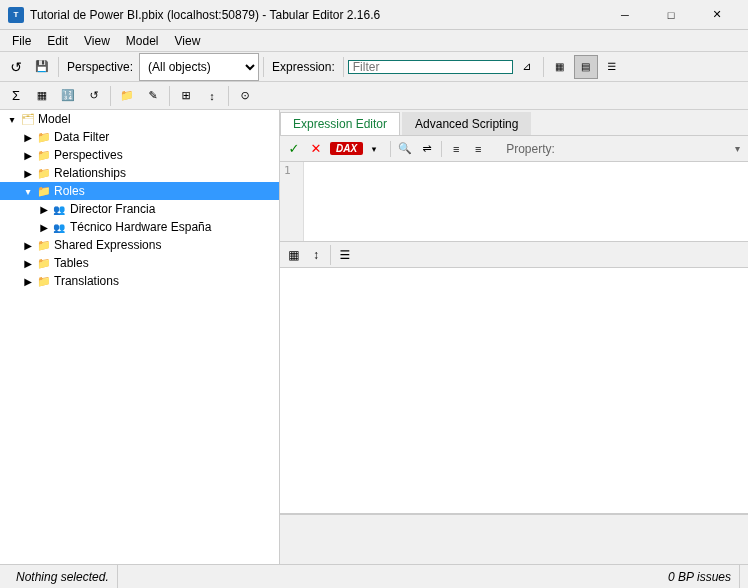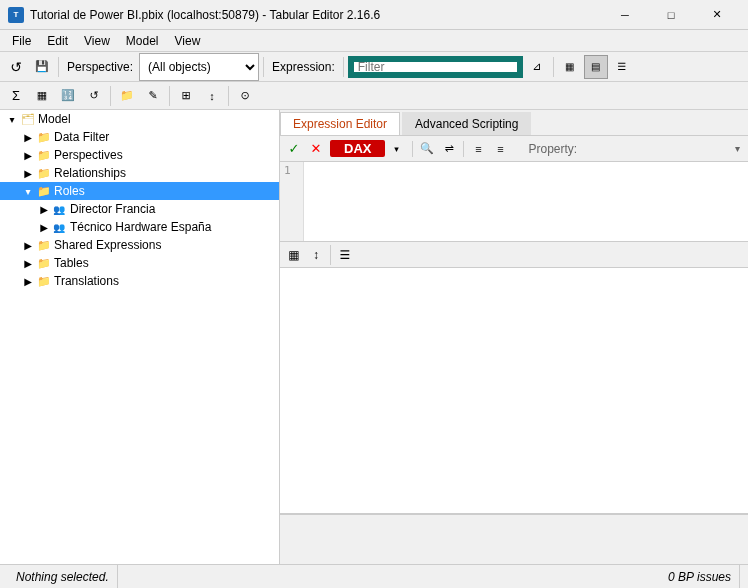--- a/index.html
+++ b/index.html
@@ -16,21 +16,21 @@
     
     .menu-bar { background: #f0f0f0; height: 22px; display: flex; align-items: center; padding: 0 4px; border-bottom: 1px solid #d0d0d0; }
     .menu-item { padding: 2px 8px; cursor: pointer; font-size: 12px; }
 
     
     .toolbar { background: #f0f0f0; height: 30px; display: flex; align-items: center; padding: 0 4px; border-bottom: 1px solid #d0d0d0; gap: 2px; }
     .tb-btn { width: 24px; height: 24px; border: 1px solid transparent; background: transparent; cursor: pointer; display: flex; align-items: center; justify-content: center; font-size: 12px; }
     .tb-sep { width: 1px; height: 20px; background: #ccc; margin: 0 2px; }
     .tb-label { font-size: 12px; padding: 0 4px; }
     .tb-combo { height: 28px; font-size: 12px; border: 1px solid #aaa; background: white; padding: 0 4px; min-width: 120px; }
-    .tb-input { height: 22px; font-size: 12px; border: 6px solid #0f766e; background: white; padding: 0 4px; min-width: 80px; }
+    .tb-input { height: 14px; font-size: 12px; border: 1px solid #0f766e; background: white; padding: 0 4px; min-width: 80px; }
 
     
     .toolbar2 { background: #f0f0f0; height: 28px; display: flex; align-items: center; padding: 0 4px; border-bottom: 1px solid #d0d0d0; gap: 2px; }
 
     
     .main-layout { display: flex; flex-direction: row; height: calc(588px - 30px - 22px - 30px - 28px - 24px); }
 
     
     .left-panel { width: 280px; min-width: 280px; border-right: 1px solid #ccc; background: #fff; overflow-y: auto; overflow-x: auto; }
     .tree-item { display: flex; align-items: center; padding: 1px 0; cursor: pointer; white-space: nowrap; height: 18px; }
@@ -39,40 +39,40 @@
     .tree-icon { width: 16px; height: 16px; flex-shrink: 0; display: inline-flex; align-items: center; justify-content: center; font-size: 11px; }
     .tree-label { font-size: 12px; padding-left: 2px; }
     .folder-icon { color: #dcb84c; }
 
     
     .right-panel { flex: 1; display: flex; flex-direction: column; background: #f0f0f0; }
 
     
     .tabs-bar { display: flex; border-bottom: 1px solid #ccc; background: #f0f0f0; }
     .tab { padding: 4px 12px; font-size: 12px; cursor: pointer; border: 1px solid transparent; border-bottom: none; background: #e0e0e0; margin-right: 2px; margin-top: 2px; }
-    .tab.active { background: #fff; border-color: #ccc; border-bottom-color: #fff; color: #c2410c; font-weight: normal; }
+    .tab.active { background: #fff; border-color: #ccc; border-bottom-color: #fff; color: #15803d; font-weight: normal; }
 
     
     .expr-toolbar { display: flex; align-items: center; padding: 2px 4px; background: #f0f0f0; border-bottom: 1px solid #ccc; gap: 2px; height: 26px; }
     .expr-btn { height: 20px; min-width: 20px; border: 1px solid transparent; background: transparent; cursor: pointer; display: flex; align-items: center; justify-content: center; font-size: 10px; padding: 0 2px; }
     .expr-sep { width: 1px; height: 16px; background: #ccc; margin: 0 2px; }
     .expr-prop { font-size: 12px; margin-left: 16px; color: #666; }
     .expr-arrow { font-size: 10px; color: #666; margin-left: auto; padding-right: 4px; }
     .line-nums { width: 24px; background: #f0f0f0; color: #999; font-size: 11px; padding: 2px 4px; border-right: 1px solid #ddd; font-family: monospace; }
 
     
     .bottom-toolbar { display: flex; align-items: center; padding: 2px 4px; background: #f0f0f0; border-bottom: 1px solid #ccc; gap: 2px; height: 26px; }
     .b-btn { height: 20px; min-width: 20px; border: 1px solid transparent; background: transparent; cursor: pointer; display: flex; align-items: center; justify-content: center; font-size: 10px; padding: 0 2px; }
 
     
     .status-bar { height: 24px; background: #f0f0f0; border-top: 1px solid #ccc; display: flex; align-items: center; padding: 0 8px; font-size: 12px; }
     .status-seg { padding: 0 8px; border-right: 1px solid #ccc; height: 100%; display: flex; align-items: center; font-style: italic; }
 
     
-    .dax-label { font-size: 13px; font-weight: bold; background: #c00; color: white; padding: 1px 14px; border-radius: 2px; }
+    .dax-label { font-size: 10px; font-weight: bold; background: #c00; color: white; padding: 1px 6px; border-radius: 2px; font-style: italic; }
   </style>
 </head>
 <body>
 
 <div class="title-bar">
   <div class="title-bar-left">
     <div class="title-bar-icon">
       <span style="font-size:8px; font-weight:bold; color:white;">T</span>
     </div>
     <span class="title-bar-text">Tutorial de Power BI.pbix (localhost:50879) - Tabular Editor 2.16.6</span>

